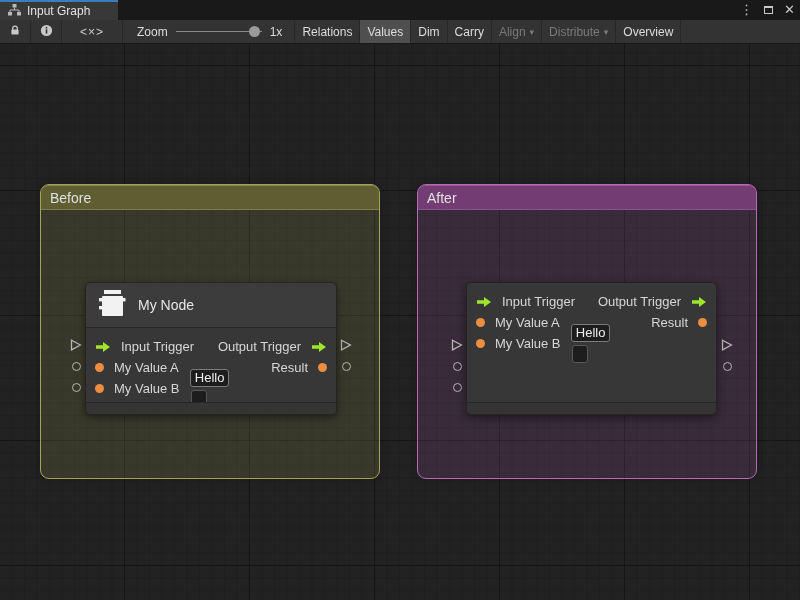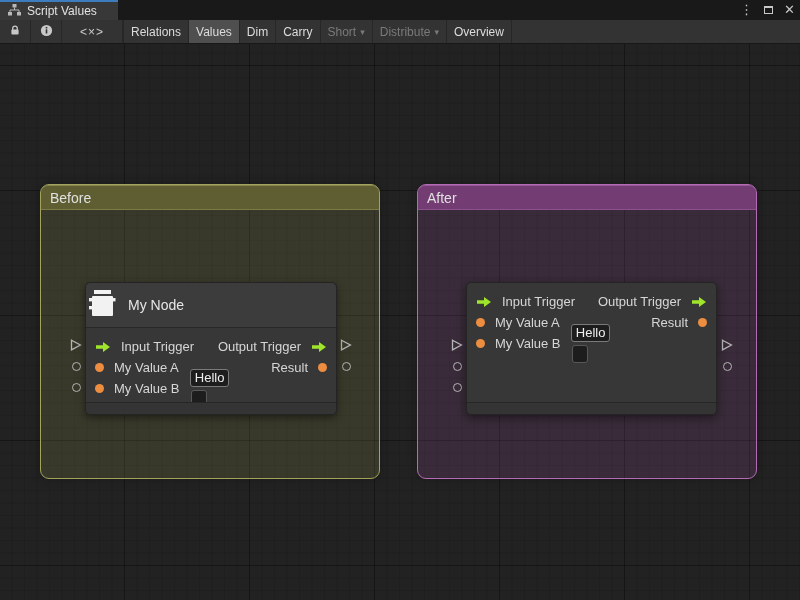--- a/index.html
+++ b/index.html
@@ -54,21 +54,21 @@
   .group-before .group-header{background:var(--group-before-header,#5E5E32);
       box-shadow:inset 0 1px 0 rgba(255,255,170,0.25), inset 0 -1px 0 rgba(255,255,170,0.18);}
   .group-after .group-header{background:var(--group-after-header,#733D73);
       box-shadow:inset 0 1px 0 rgba(255,170,255,0.25), inset 0 -1px 0 rgba(255,170,255,0.18);}
 
   
   .node{position:absolute;width:252px;height:133px;box-sizing:border-box;background:var(--node-bg,#373737);
         border:1px solid #242424;border-radius:5px;box-shadow:0 3px 9px rgba(0,0,0,0.45);}
   .node-0{left:85px;top:238px;}
   .node-1{left:466px;top:238px;width:251px;}
-  .node-header{height:44px;display:flex;align-items:center;gap:11px;padding:0 1px;
+  .node-header{height:44px;display:flex;align-items:center;gap:11px;padding:0 11px;
                background:var(--node-header-bg,#3C3C3C);border-bottom:1px solid #282828;border-radius:5px 5px 0 0;}
   .node-title{font-size:14px;color:#e6e6e6;}
   .node-ports{padding-top:8px;}
   .port-row{height:21px;display:flex;align-items:center;gap:10px;padding:0 9px;font-size:13px;color:#d6d6d6;}
   .flex-spacer{flex:1;}
   .dot{width:9px;height:9px;border-radius:50%;background:var(--port-value-orange,#ED8D40);flex:none;}
   .arrow-icon{display:flex;align-items:center;flex:none;}
   .field{box-sizing:border-box;height:18px;background:#1d1d1d;border:1px solid #7a7a7a;border-radius:3px;
          color:#eeeeee;font-size:13px;line-height:16px;padding:0 4px;margin-left:1px;margin-top:20px;}
   .field.empty{width:16px;border-color:#585858;}
@@ -90,21 +90,21 @@
       <span class="tab-icon">
         <svg width="13" height="12" viewBox="0 0 13 12">
             <g fill="#b8b8b8">
               <rect x="4.5" y="0" width="4" height="3.5"></rect>
               <rect x="0" y="8" width="4" height="3.5"></rect>
               <rect x="9" y="8" width="4" height="3.5"></rect>
             </g>
             <path d="M6.5,3.5 V6 M2,8 V6 H11 V8" stroke="#b8b8b8" fill="none"></path>
           </svg>
       </span>
-      <span>Script Values</span>
+      <span>Input Graph</span>
     </div>
     <div class="win-controls">
       <span class="wc">⋮</span>
       <span class="wc maxbox"></span>
       <span class="wc">✕</span>
     </div>
   </div>
 
   <div class="toolbar">
     <div class="tbtn icon-btn">
@@ -120,35 +120,43 @@
         <svg width="13" height="13" viewBox="0 0 13 13">
             <circle cx="6.5" cy="6.5" r="5.6" fill="#c8c8c8"></circle>
             <rect x="5.7" y="5.3" width="1.6" height="4.2" fill="#333"></rect>
             <rect x="5.7" y="2.9" width="1.6" height="1.6" fill="#333"></rect>
           </svg>
       </span>
     </div>
     <div class="tbtn code-btn">
       <span>&lt;×&gt;</span>
     </div>
+    <div class="zoom-cluster">
+      <span>Zoom</span>
+      <div class="slider">
+        <div class="track"></div>
+        <div class="handle"></div>
+      </div>
+      <span>1x</span>
+    </div>
     <div class="toggles">
       <div class="toggle">
           <span>Relations</span>
         </div>
       <div class="toggle active">
           <span>Values</span>
         </div>
       <div class="toggle">
           <span>Dim</span>
         </div>
       <div class="toggle">
           <span>Carry</span>
         </div>
       <div class="toggle disabled">
-        <span>Short</span>
+        <span>Align</span>
         <span class="dd-arrow">▾</span>
       </div>
       <div class="toggle disabled">
         <span>Distribute</span>
         <span class="dd-arrow">▾</span>
       </div>
       <div class="toggle">
           <span>Overview</span>
         </div>
 

